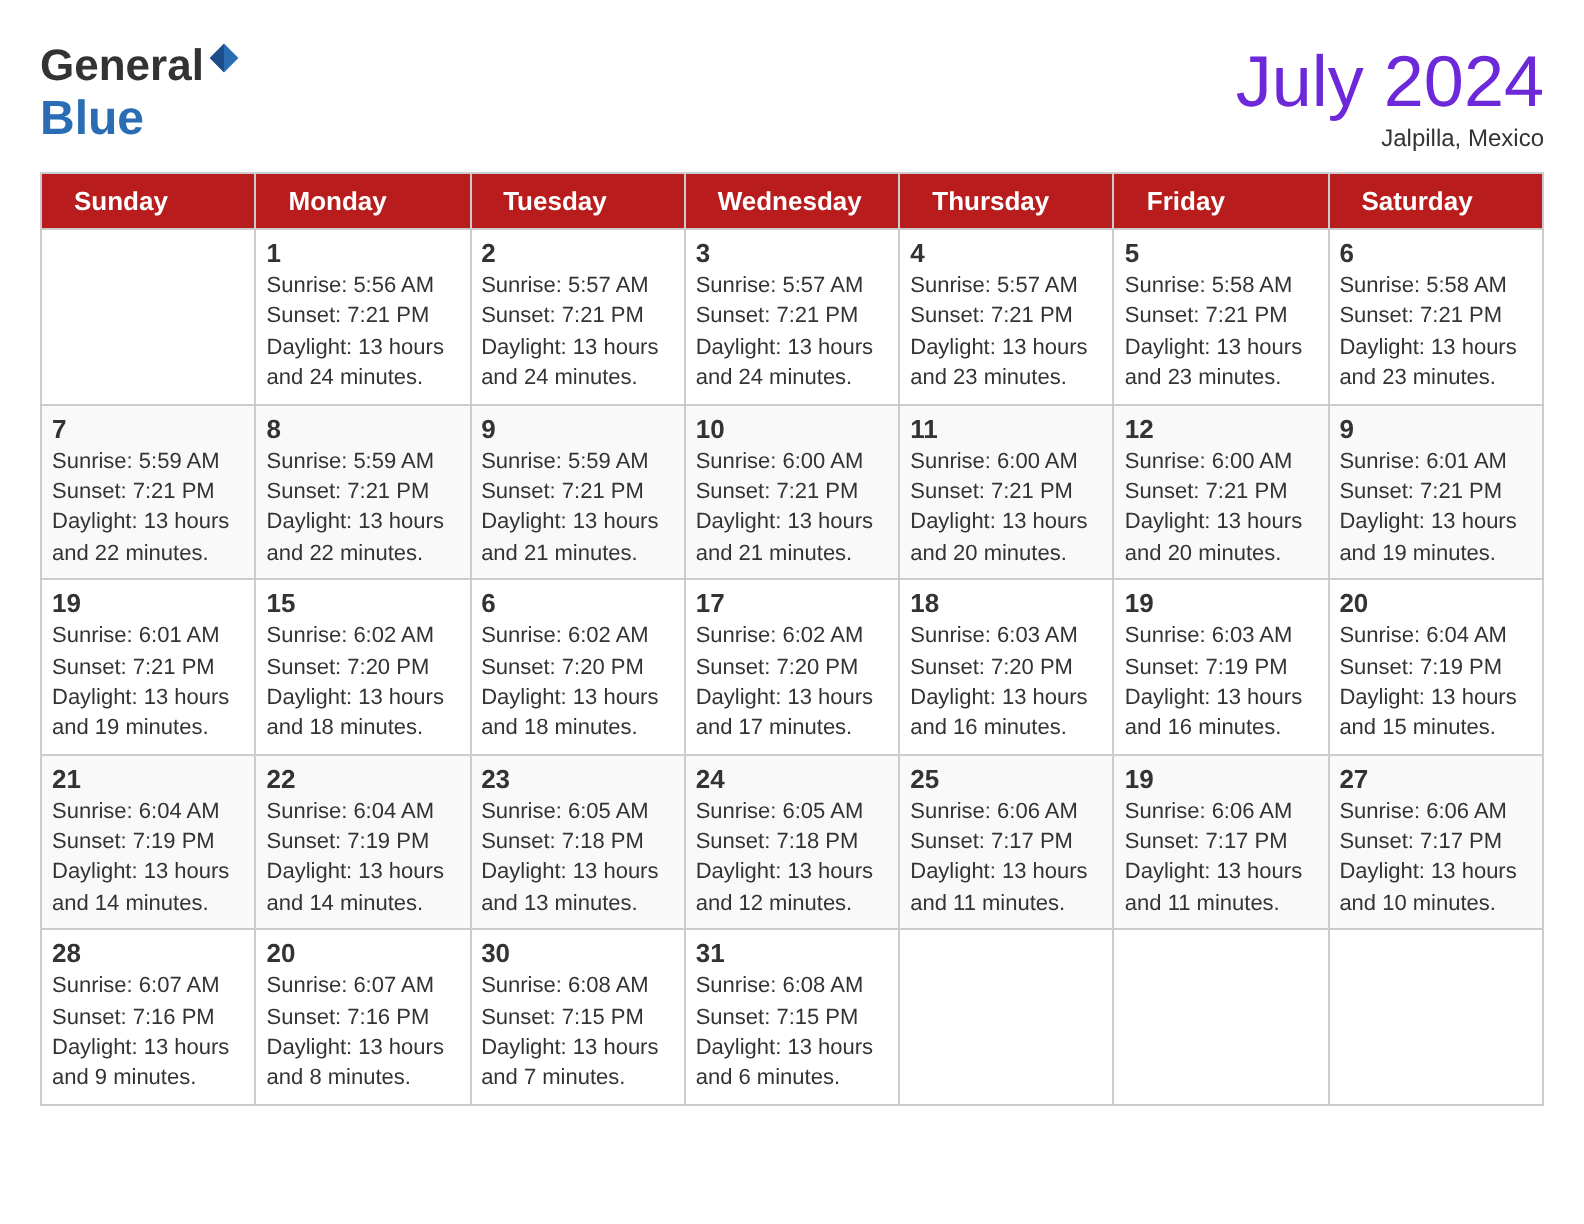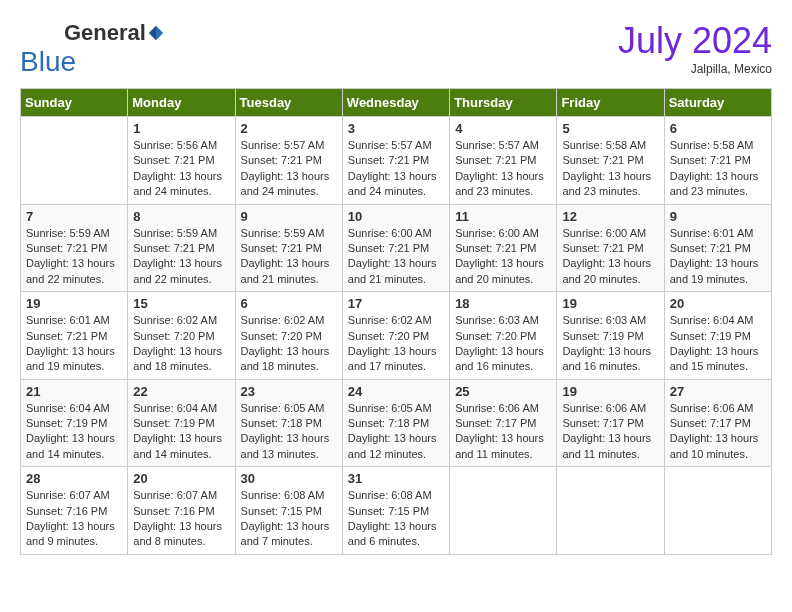--- a/index.html
+++ b/index.html
@@ -16,31 +16,29 @@
       align-items: flex-start;
       margin-bottom: 10px;
     }
     .logo {
       display: flex;
       flex-direction: column;
       align-items: flex-start;
     }
     .logo-text {
       display: flex;
-      align-items: center;
-      margin-left: 44px;
     }
     .logo-general {
       font-size: 22px;
       font-weight: bold;
       color: #333;
     }
     .logo-blue {
-      font-size: 28px;
-      font-weight: normal;
+      font-size: 24px;
+      font-weight: bold;
       color: #2a6db5;
     }
     .logo-icon {
       width: 18px;
       height: 18px;
       margin-left: 1px;
     }
     .title-block {
       text-align: right;
     }
@@ -53,23 +51,23 @@
       font-size: 12px;
       font-weight: normal;
       color: #333;
     }
     .calendar {
       width: 100%;
       border-collapse: collapse;
       font-size: 11px;
     }
     .calendar thead tr th {
-      background-color: #4d7c0f;
+      background-color: #b91c1c;
       color: #fff;
-      padding: 6px 4px;
+      padding: 6px 16px;
       text-align: left;
       font-size: 13px;
       font-weight: bold;
       border: 1px solid #ccc;
     }
     .calendar tbody tr td {
       border: 1px solid #ccc;
       vertical-align: top;
       padding: 4px 5px;
       width: 107px;

